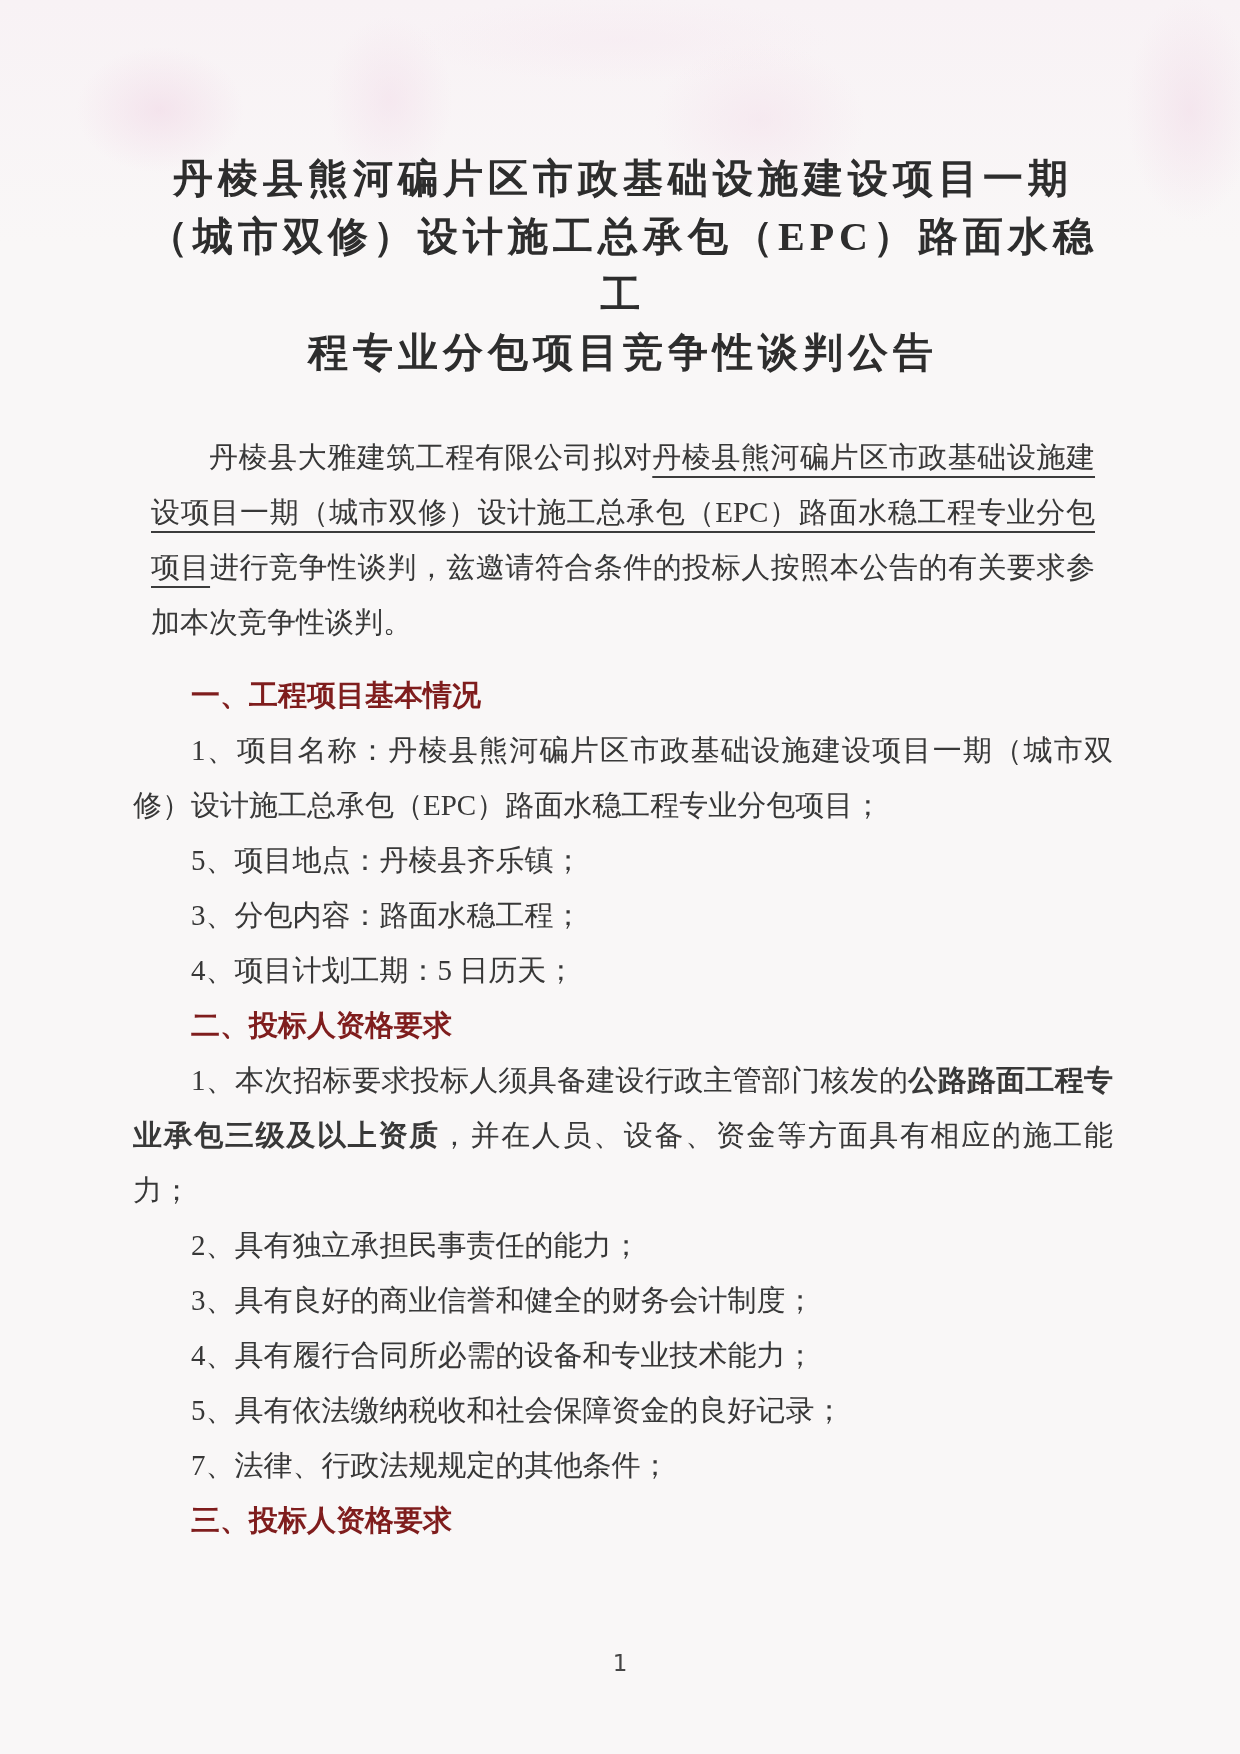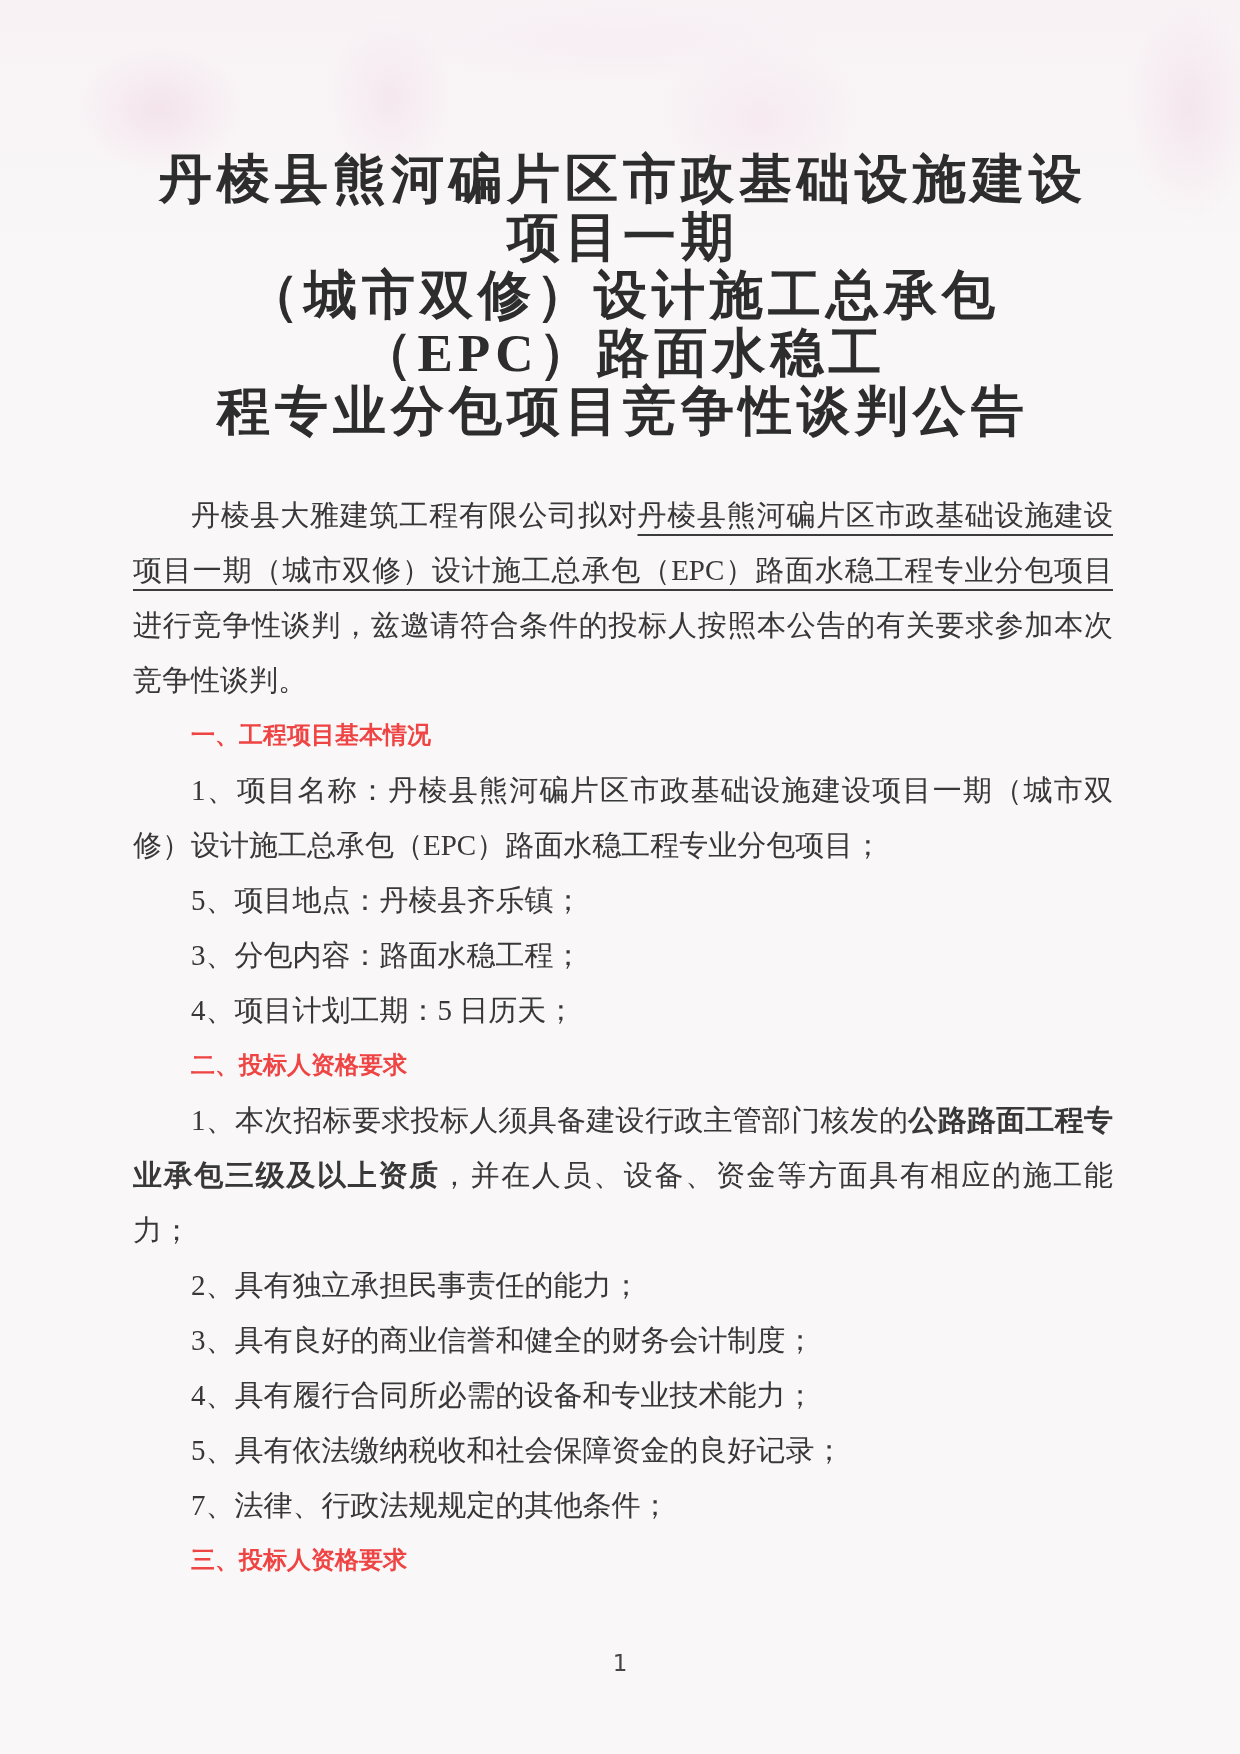--- a/index.html
+++ b/index.html
@@ -25,45 +25,45 @@
       linear-gradient(180deg, rgba(247,237,243,.5) 0%, rgba(249,247,247,0) 14%);
   }
   .content{
     position:absolute;
     left:133px;
     right:127px;
     top:0;
   }
   .doc-title{
     margin:150px 0 0 0;
-    font-size:53px;
+    font-size:40px;
     line-height:58px;
     letter-spacing:5px;
     text-align:center;
     font-weight:700;
     color:#2d2d2d;
   }
   .doc-title .t-line{display:block;}
   .body-text{
     font-size:29px;
     line-height:55px;
     color:#383838;
     text-align:justify;
   }
   .para{
-    margin:0;
+    margin:18px;
     text-indent:58px;
   }
   .intro{margin-top:48px;}
   .sec-heading{
     margin:0;
-    font-size:24px;
+    font-size:29px;
     line-height:55px;
     font-weight:700;
-    color:#ef4444;
+    color:#7f1d1d;
     text-indent:58px;
   }
   .item{margin:0;text-indent:58px;}
   .u{
     text-decoration:underline;
     text-decoration-thickness:2px;
     text-underline-offset:9px;
     text-decoration-color:#3c3c3c;
   }
   .b{font-weight:700;}

